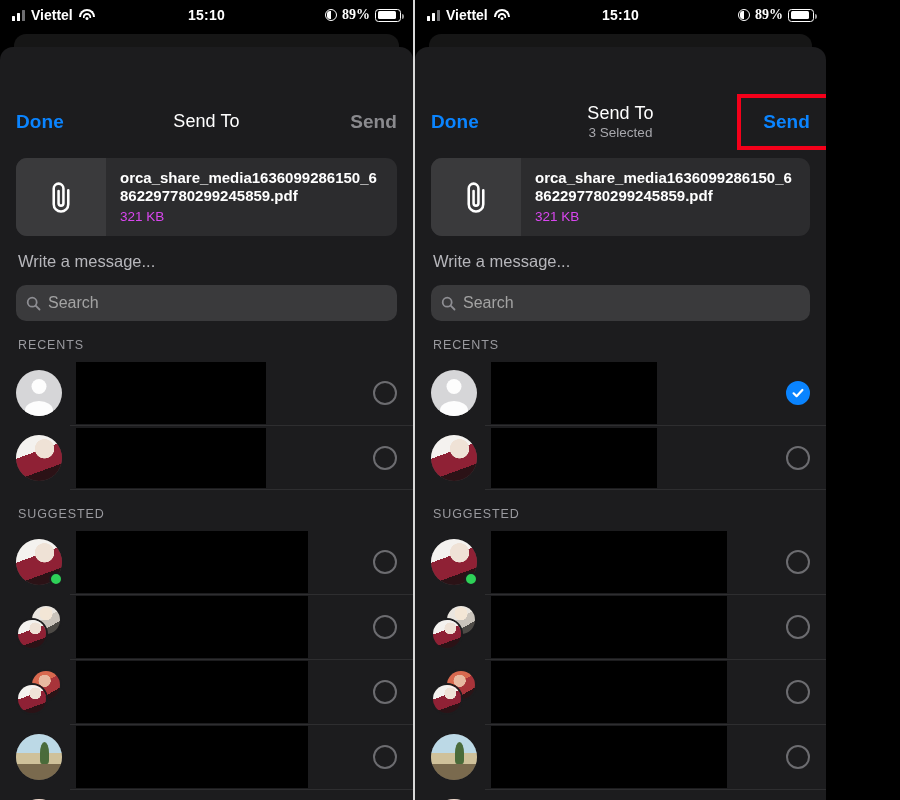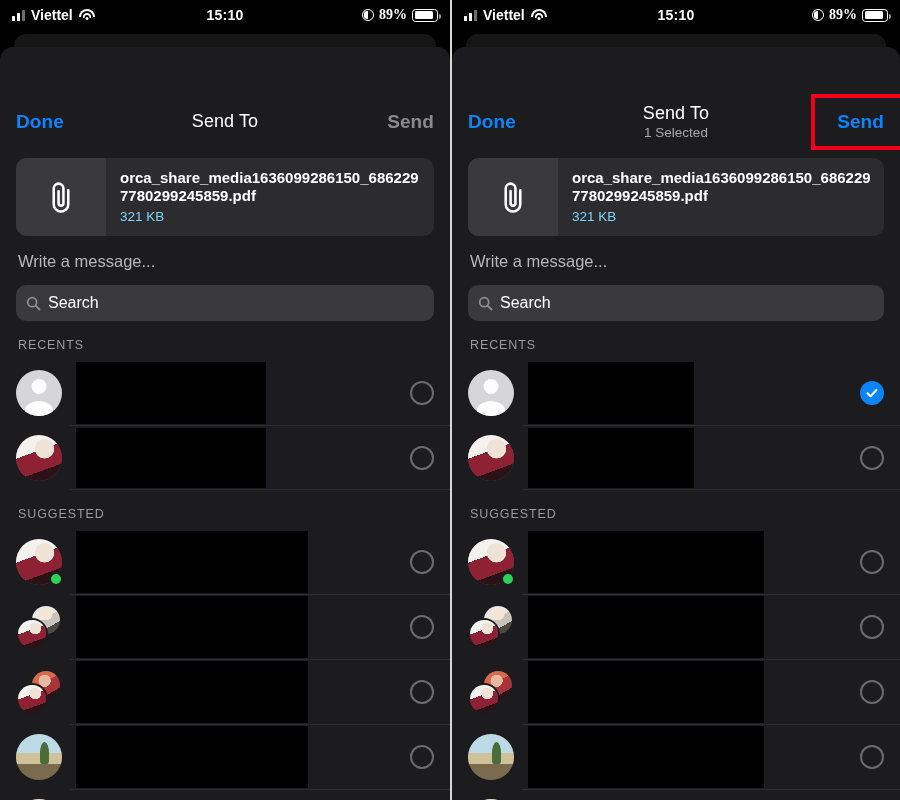--- a/index.html
+++ b/index.html
@@ -6,21 +6,21 @@
   html, body {
     width: 900px; height: 800px;
     background: #000;
     font-family: "Liberation Sans", sans-serif;
     overflow: hidden;
   }
   .stage { position: relative; width: 900px; height: 800px; display: flex; }
 
   .panel {
     position: relative;
-    width: 450px; height: 800px;
+    width: 413px; height: 800px;
     background: #000;
     overflow: hidden;
   }
   .panel.right { border-left: 2px solid #d8d8d8; }
 
   
   .statusbar {
     position: relative;
     height: 30px;
     background: #000;
@@ -112,35 +112,35 @@
     display: flex; align-items: center; justify-content: center;
   }
   .clip { width: 30px; height: 34px; }
   .attach-meta {
     flex: 1; padding: 11px 12px 0 14px; min-width: 0;
   }
   .attach-name {
     font-size: 15px; font-weight: bold; color: #fff; line-height: 1.2;
     word-break: break-all;
   }
-  .attach-size { font-size: 13.5px; color: #7dd3fc; margin-top: 4px; }
+  .attach-size { font-size: 13.5px; color: #d946ef; margin-top: 4px; }
 
   
   .msg-row {
     padding: 16px 16px 0 18px;
   }
   .msg-placeholder { font-size: 16.5px; color: #b6b6bb; }
 
   
   .search-wrap { padding: 14px 16px 0 16px; }
   .search {
     height: 36px; background: #3a3a3c; border-radius: 10px;
     display: flex; align-items: center; gap: 7px; padding: 0 10px;
   }
-  .search-txt { font-size: 16px; color: #ffffff; }
+  .search-txt { font-size: 16px; color: #a3a3a3; }
   .mag { width: 15px; height: 15px; flex: none; }
 
   
   .sec-title {
     font-size: 12.5px; color: #9a9a9f; letter-spacing: .9px;
     padding: 17px 0 8px 18px;
   }
   .row {
     position: relative; height: 65px;
     display: flex; align-items: center;
@@ -413,21 +413,21 @@
 
     <div class="sheet-behind"></div>
 
     <div class="sheet">
 
       <div class="header">
         <button class="hdr-btn done">Done</button>
         <div class="hdr-spacer"></div>
         <div class="hdr-title-wrap">
           <div class="hdr-title">Send To</div>
-          <div class="hdr-sub">1 Selected</div>
+          <div class="hdr-sub">3 Selected</div>
         </div>
         <div class="send-wrap boxed">
           <div class="hl-box"></div>
           <button class="hdr-btn send-active">Send</button>
         </div>
       </div>
 
       <div class="attach">
         <div class="attach-icon">
           <svg class="clip" viewBox="0 0 24 28" fill="none" stroke="#fff" stroke-width="2.1" stroke-linecap="round" stroke-linejoin="round">

